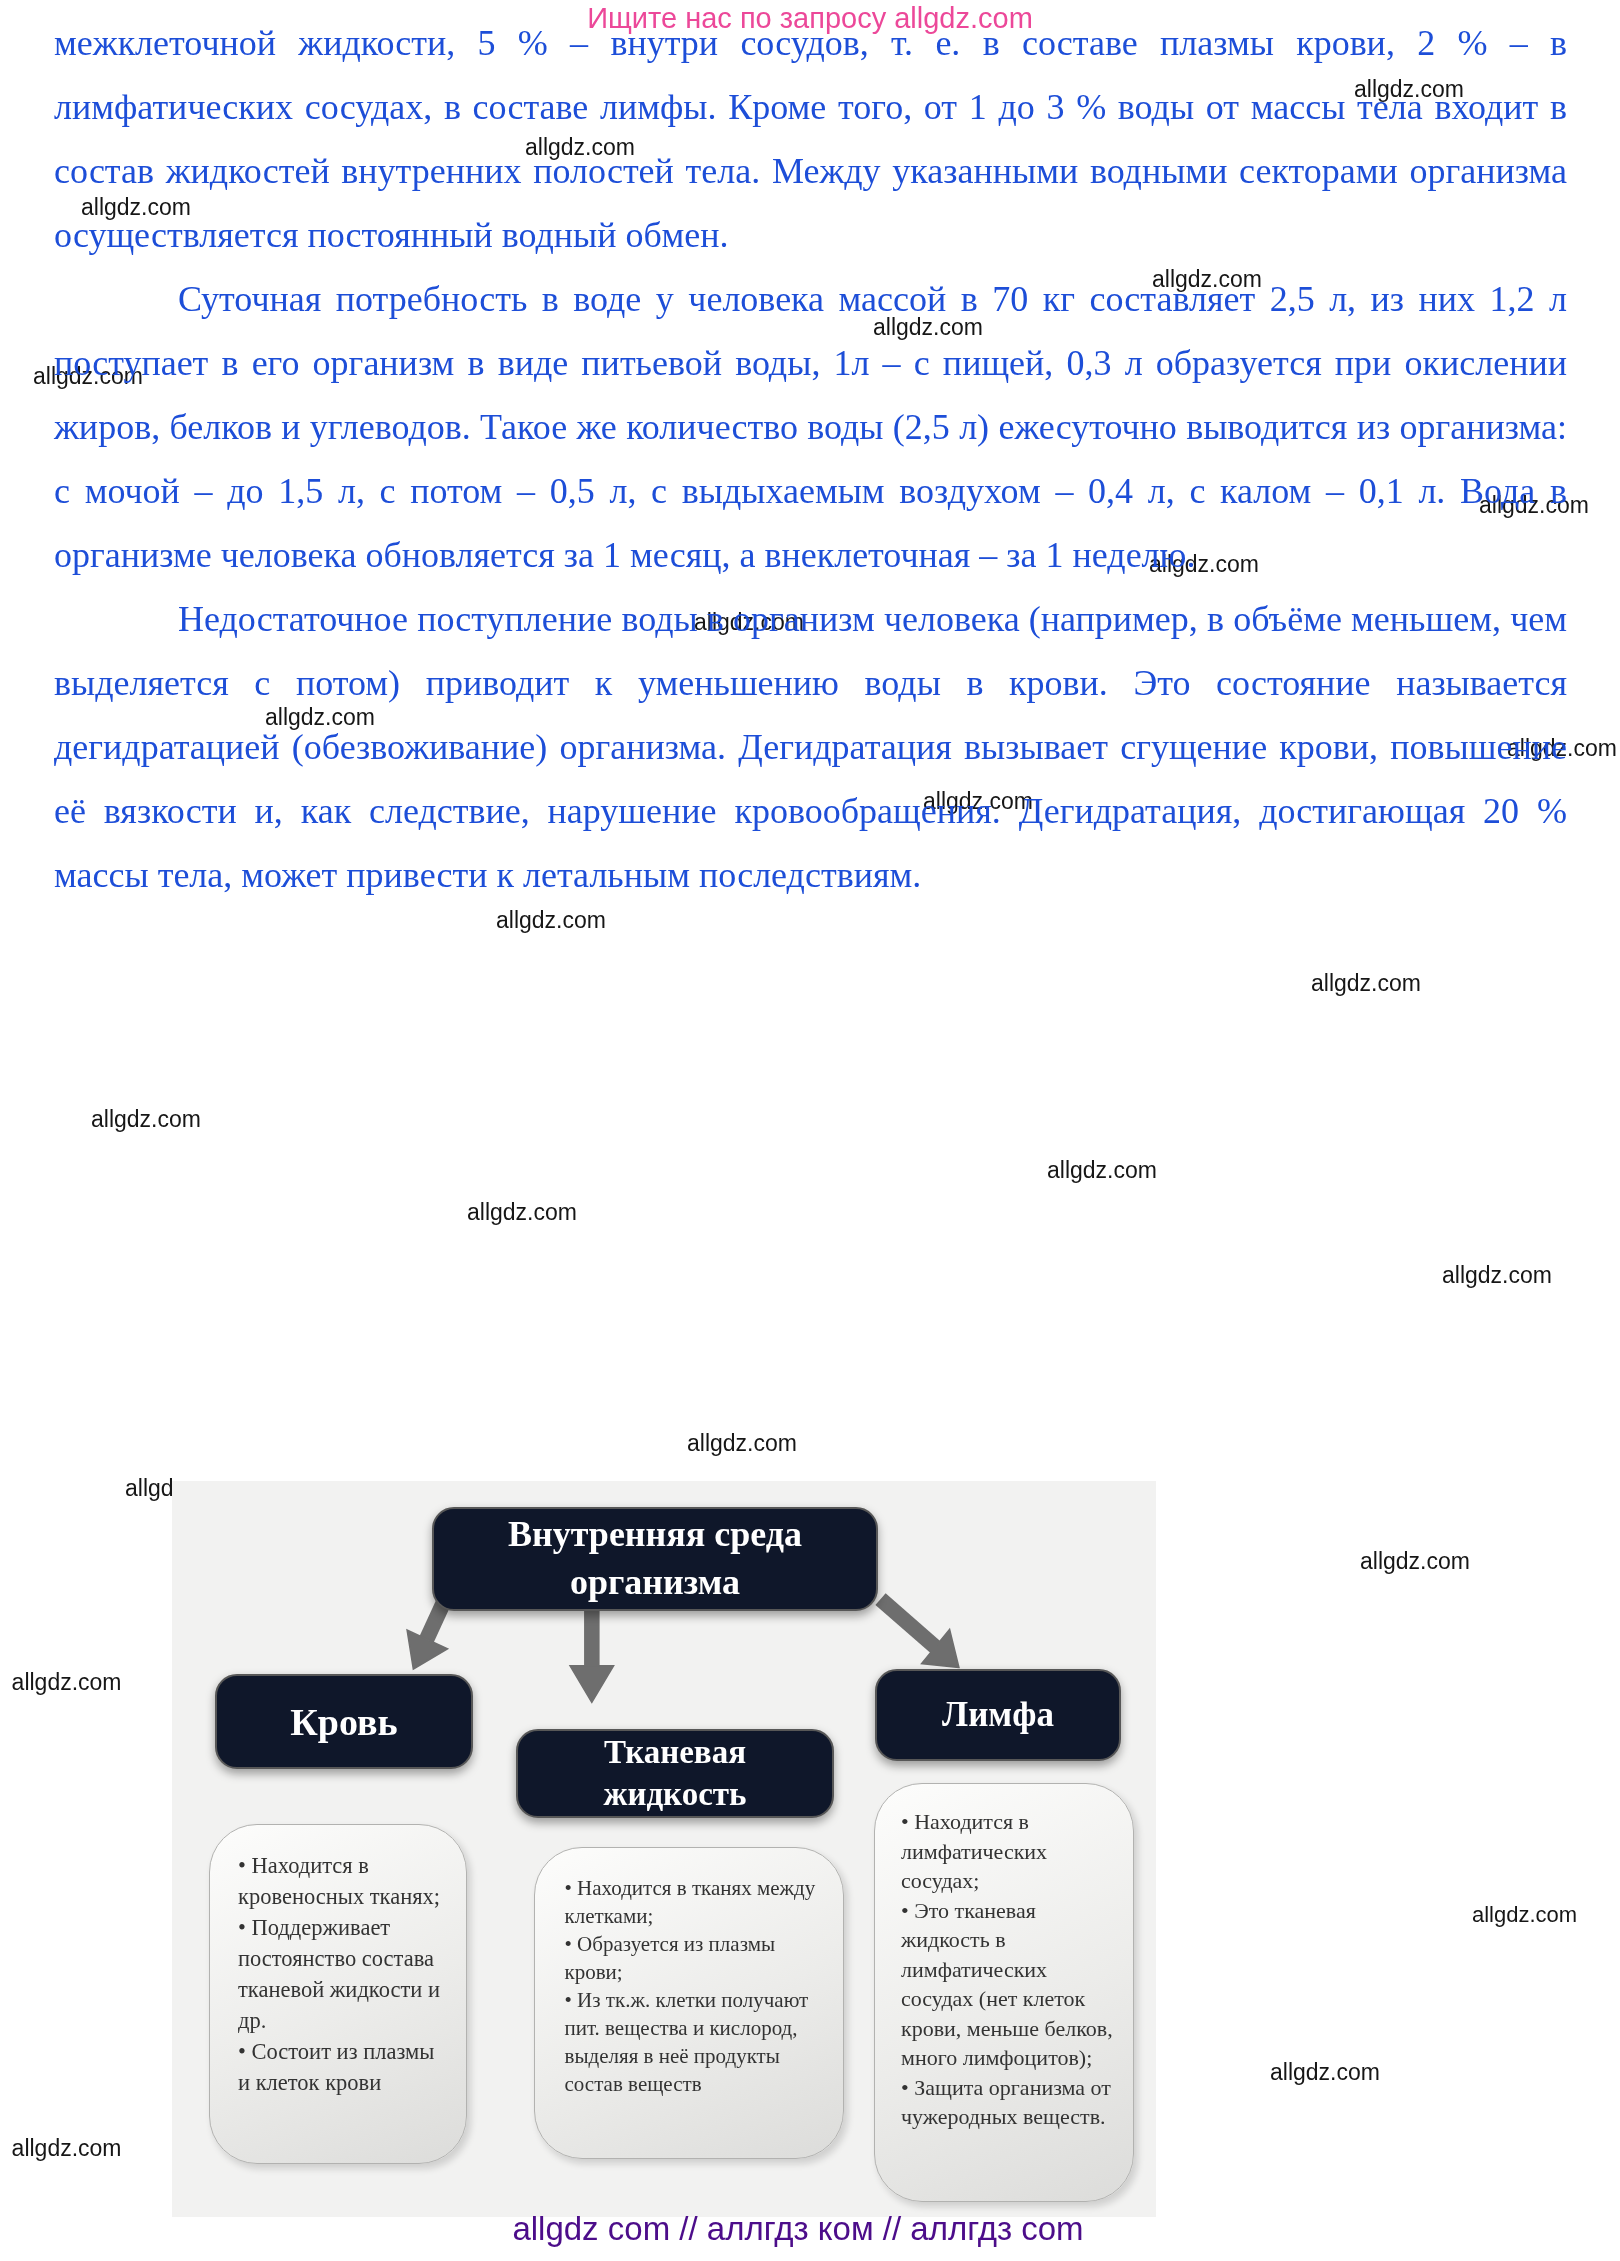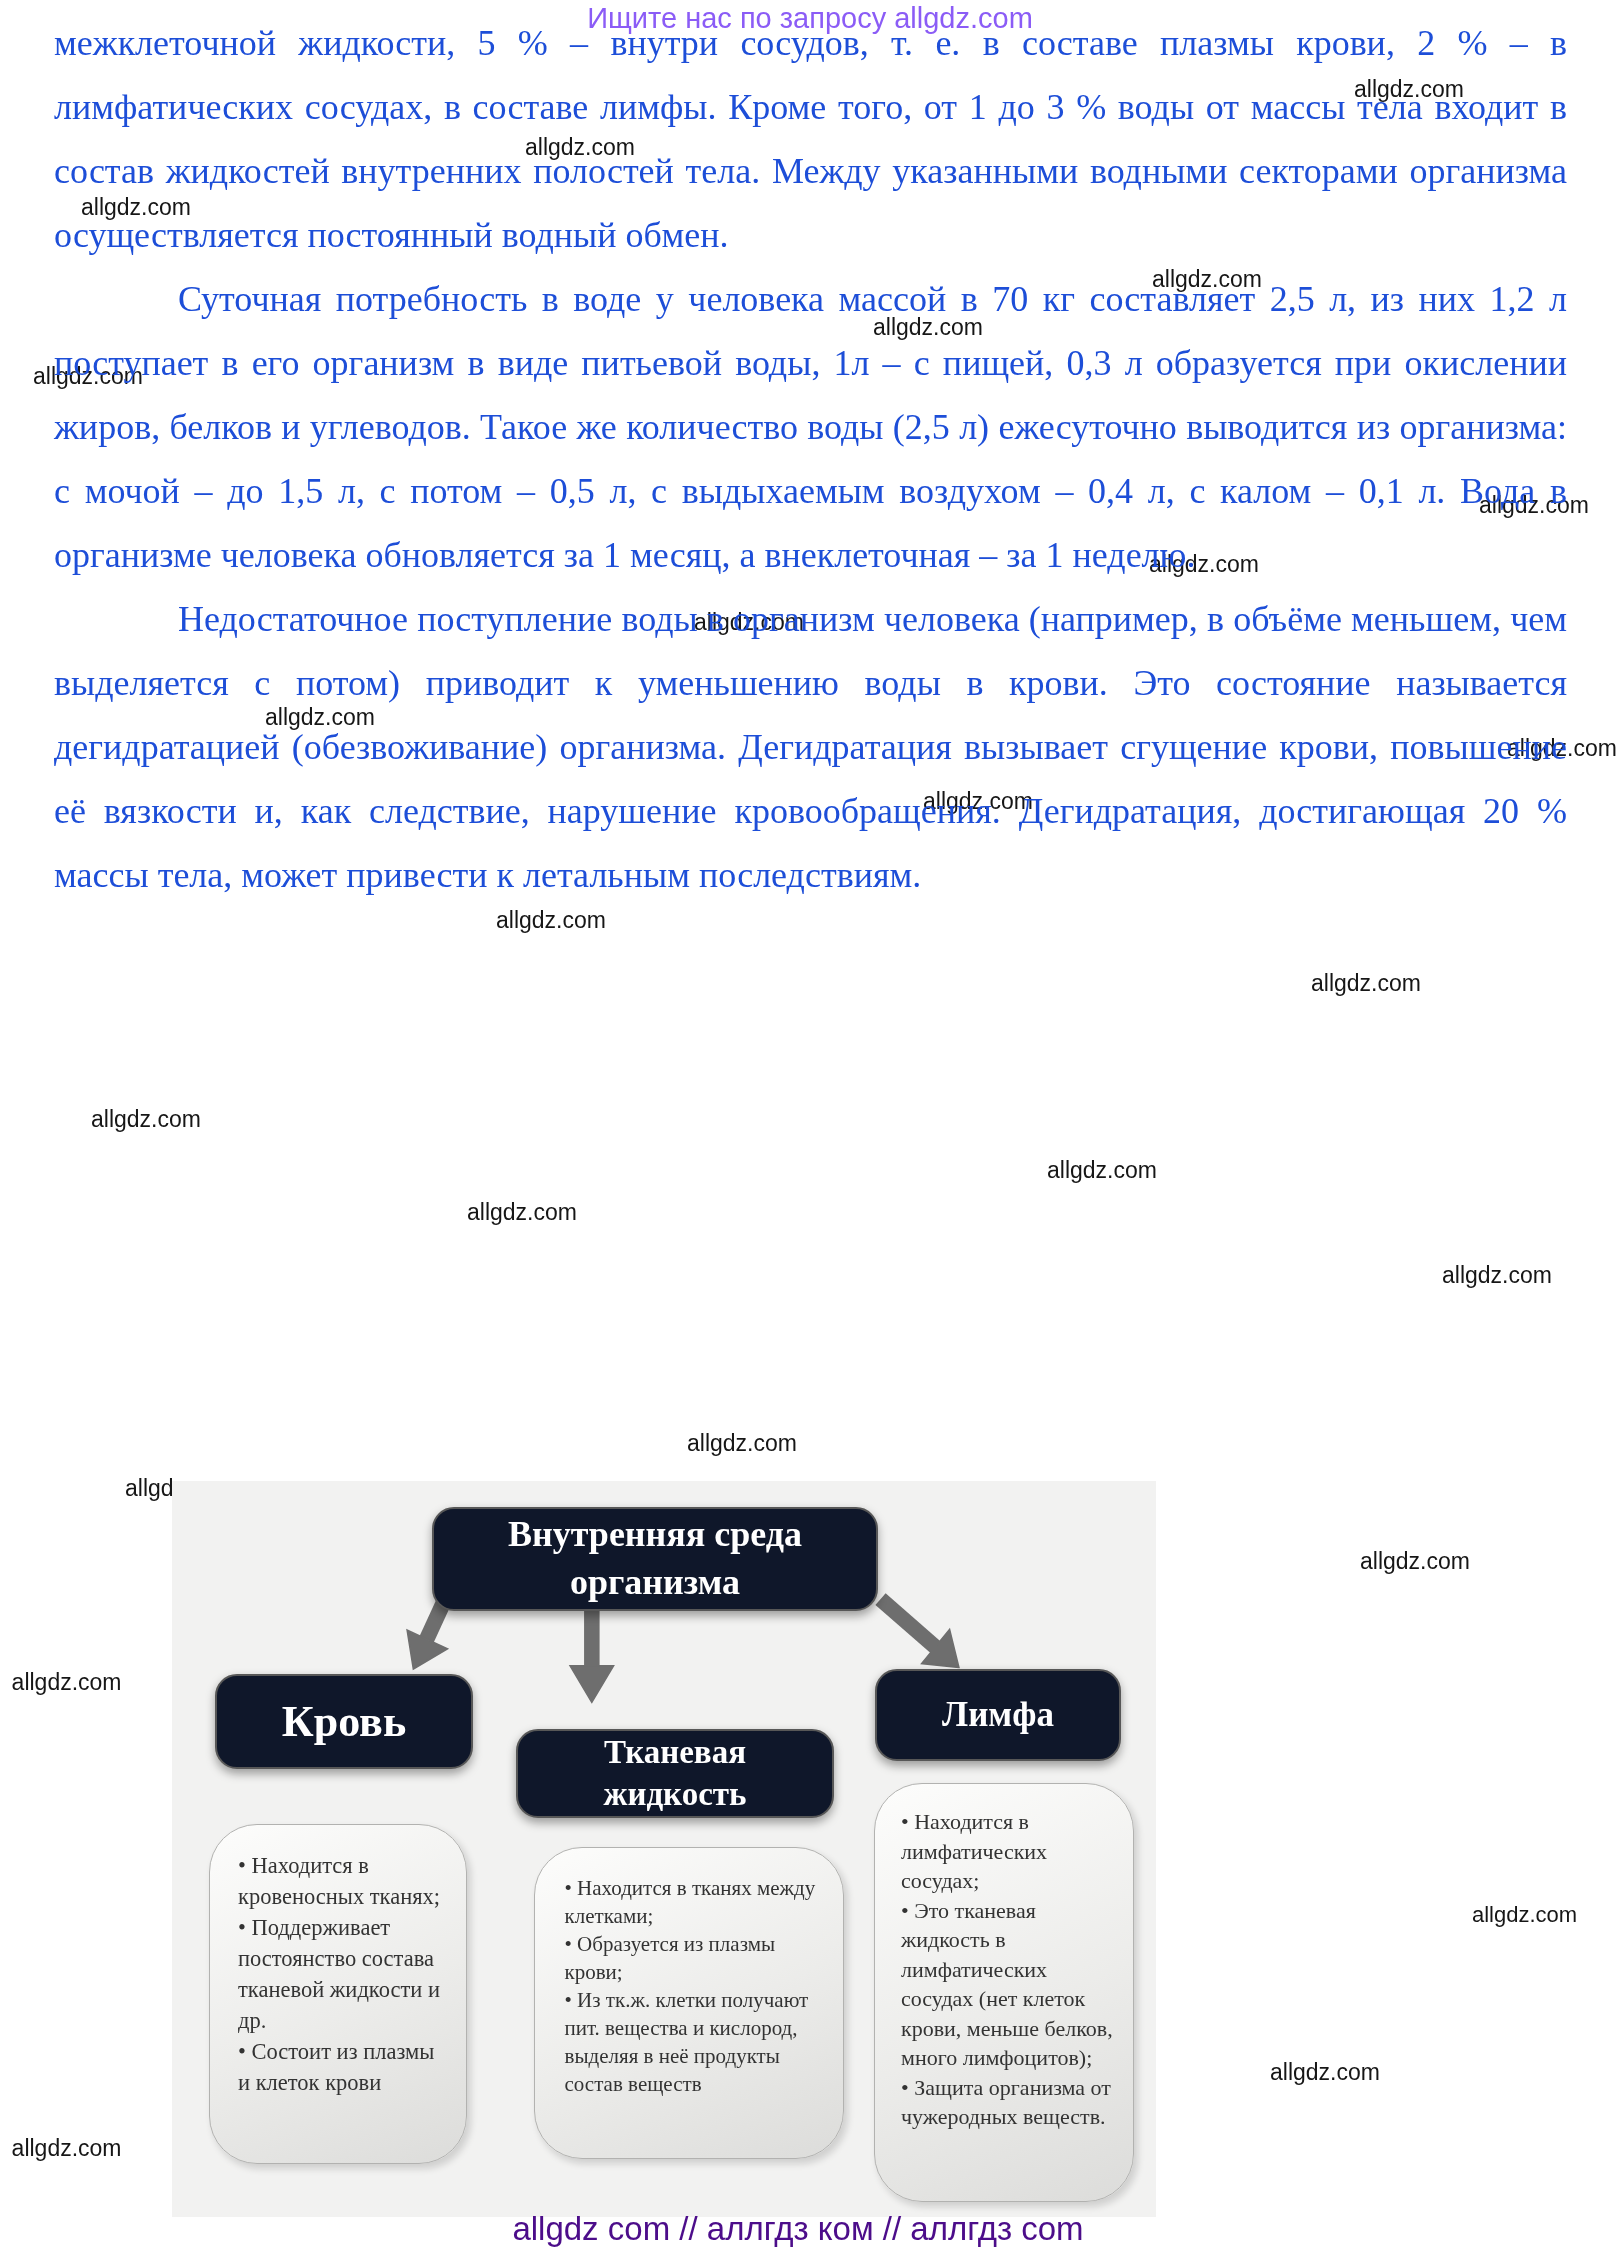--- a/index.html
+++ b/index.html
@@ -49,40 +49,40 @@
     background:#0f172a;
     border:2.3px solid #575757;
     border-radius:22px;
     color:#ffffff; font-weight:bold;
     display:flex; align-items:center; justify-content:center;
     text-align:center;
     box-shadow:0 4.7px 9.3px rgba(0,0,0,0.35);
     box-sizing:border-box;
   }
   #node-root   { left:260px; top:26px;  width:446px; height:104px; font-size:36px; line-height:1.32; padding:0 47px; }
-  #node-blood  { left:43px;  top:193px; width:258px; height:95px; font-size:44px; }
+  #node-blood  { left:43px;  top:193px; width:258px; height:95px; font-size:38px; }
   #node-tissue { left:344px; top:248px; width:318px; height:89px; font-size:33px; line-height:1.25; padding:0 64px; }
   #node-lymph  { left:703px; top:188px; width:246px; height:92px; font-size:35px; }
   .leafbox {
     position:absolute;
     background:linear-gradient(155deg,#fdfdfc 0%,#ececea 55%,#dcdcda 100%);
     border:1.6px solid #b2b2b0;
     border-radius:48px;
     color:#333333;
     box-sizing:border-box;
     box-shadow:3.9px 4.7px 7.8px rgba(0,0,0,0.14);
   }
   #leaf-blood  { left:37px;  top:343px; width:258px; height:340px; font-size:22.5px; line-height:31px; padding:25px 18.6px 15.5px 28px; }
   #leaf-tissue { left:362px; top:366px; width:310px; height:312px; font-size:21px; line-height:28px; padding:26px 18.6px 15.5px 29.5px; }
   #leaf-lymph  { left:702px; top:302px; width:260px; height:419px; font-size:22px; line-height:29.5px; padding:23px 17px 14px 26px; }
 </style>
 </head>
 <body>
 
-<div id="top-banner" style="color: #8b5cf6;">Ищите нас по запросу allgdz.com</div>
+<div id="top-banner" style="color: #ec4899;">Ищите нас по запросу allgdz.com</div>
 
 <div id="watermark-layer">
     <span class="wm" style="left: 1354px; top: 78px; font-size: 23px;">allgdz.com</span>
     <span class="wm" style="left: 525px; top: 136px; font-size: 23px;">allgdz.com</span>
     <span class="wm" style="left: 81px; top: 196px; font-size: 23px;">allgdz.com</span>
     <span class="wm" style="left: 1152px; top: 268px; font-size: 23px;">allgdz.com</span>
     <span class="wm" style="left: 873px; top: 316px; font-size: 23px;">allgdz.com</span>
     <span class="wm" style="left: 33px; top: 365px; font-size: 23px;">allgdz.com</span>
     <span class="wm" style="left: 1479px; top: 494px; font-size: 23px;">allgdz.com</span>
     <span class="wm" style="left: 1149px; top: 553px; font-size: 23px;">allgdz.com</span>

